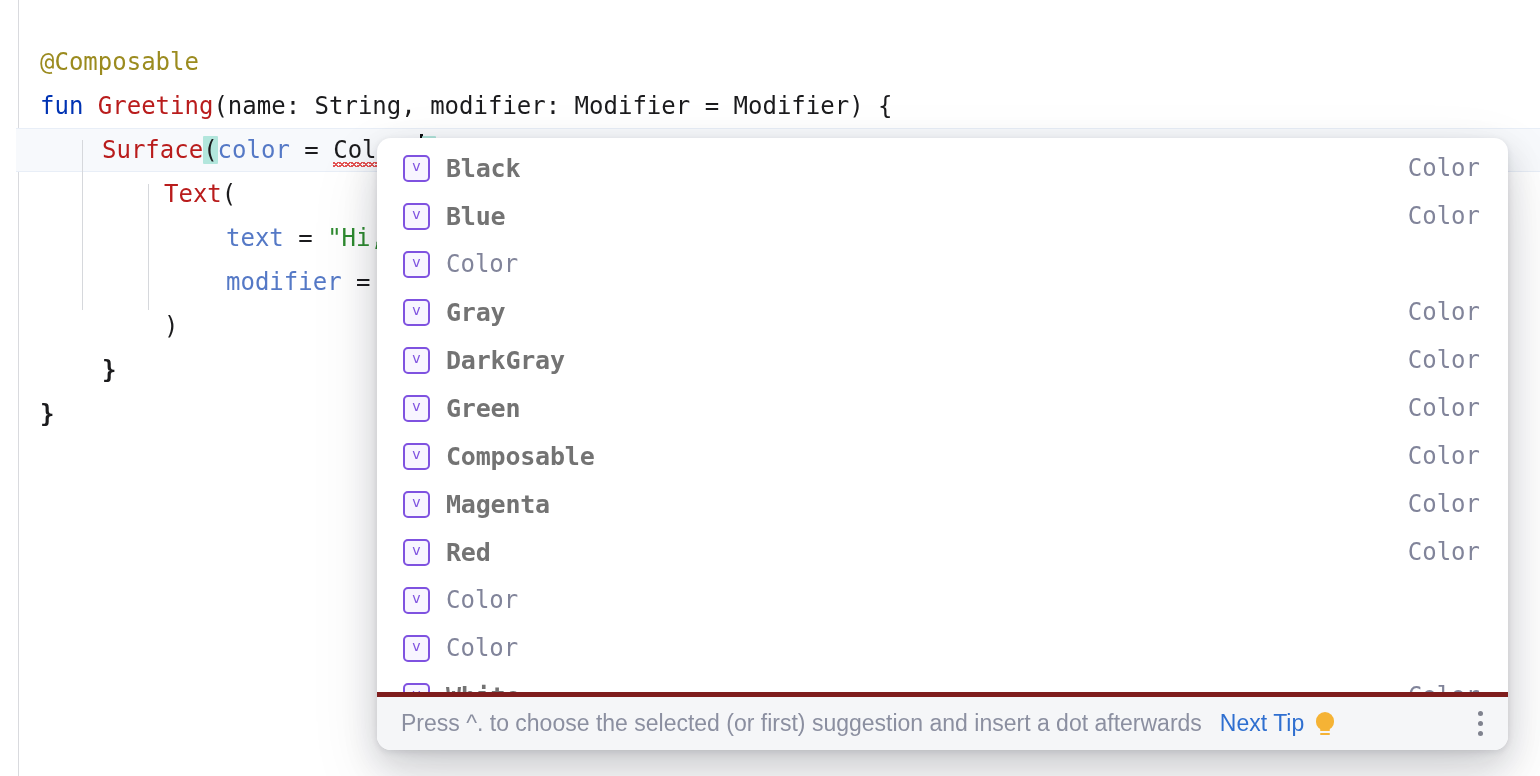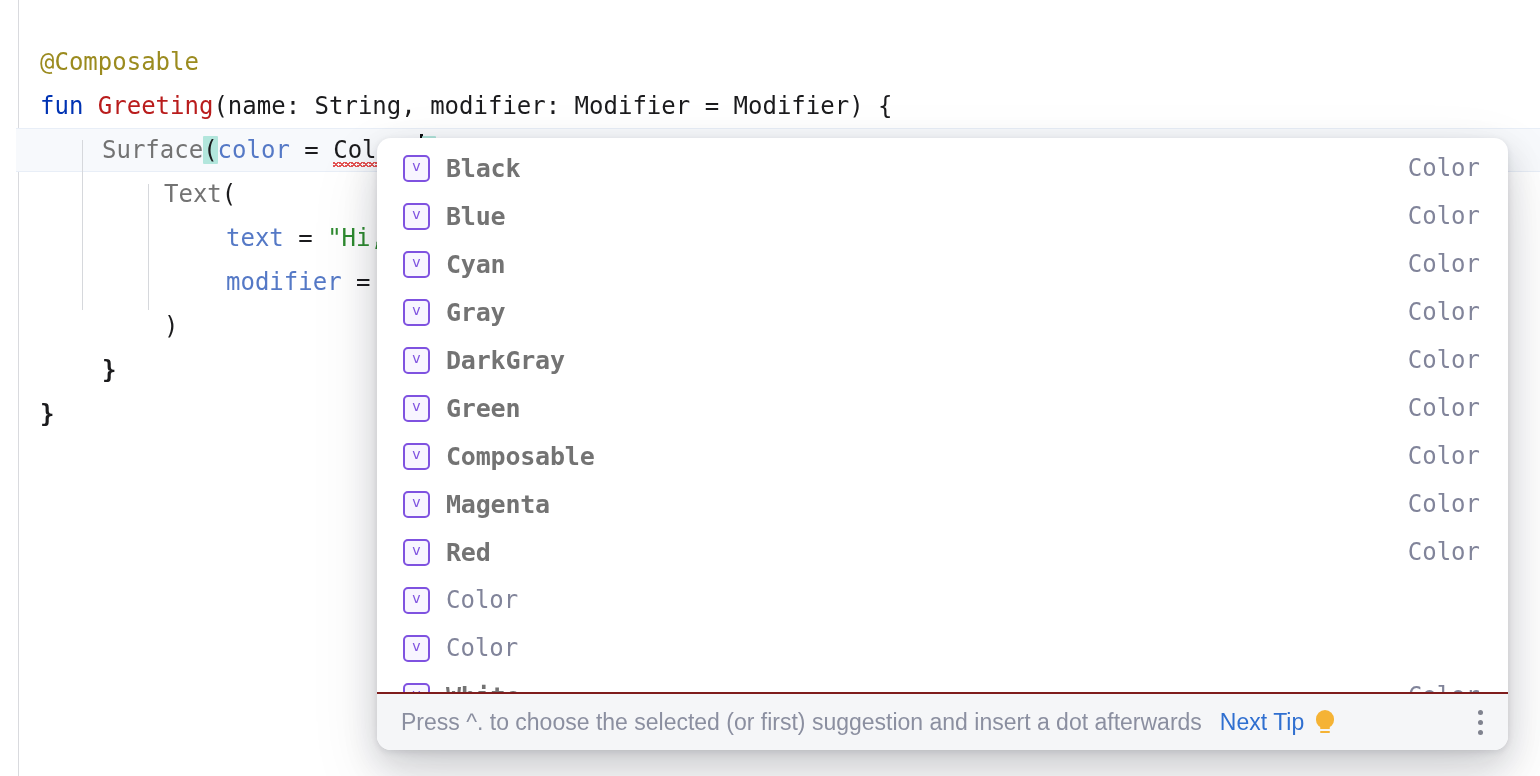--- a/index.html
+++ b/index.html
@@ -52,21 +52,21 @@
   }
   .indent-guide {
     position: absolute;
     width: 1px;
     background: #d6d8dc;
   }
   .tok-annotation { color: #9b8b1f; }
   .tok-keyword    { color: #0033b3; font-weight: 400; }
   .tok-fnname     { color: #b91c1c; }
   .tok-plain      { color: #1b1b1d; }
-  .tok-fncall     { color: #737373; }
+  .tok-fncall     { color: #b91c1c; }
   .tok-named      { color: #5579c6; }
   .tok-string     { color: #2e8b30; }
   .tok-brace      { color: #1b1b1d; font-weight: 700; }
   .brace-hl {
     background: #b2e6dc;
     border-radius: 1px;
   }
   .err-squiggle {
     position: relative;
     text-decoration: none;
@@ -164,21 +164,21 @@
     color: #81849a;
   }
 
   
   #popup-status {
     position: absolute;
     left: 0; right: 0;
     bottom: 0;
     height: 58px;
     background: #f5f6f8;
-    border-top: 2px solid #7f1d1d;
+    border-top: 5px solid #7f1d1d;
     display: flex;
     align-items: center;
     padding: 0 24px 0 24px;
     box-sizing: border-box;
   }
   #status-text {
     font-family: "Liberation Sans", sans-serif;
     font-size: 23px;
     color: #8b8fa0;
     white-space: nowrap;
@@ -260,21 +260,20 @@
         </div>
         <div class="row">
           <div class="row-hl"></div>
           <span class="vicon">v</span>
           <span class="row-label">Blue</span>
           <span class="row-type">Color</span>
         </div>
         <div class="row">
           <div class="row-hl"></div>
           <span class="vicon">v</span>
-          <span class="row-label">Cyan</span>
           <span class="row-type">Color</span>
         </div>
         <div class="row">
           <div class="row-hl"></div>
           <span class="vicon">v</span>
           <span class="row-label">Gray</span>
           <span class="row-type">Color</span>
         </div>
         <div class="row">
           <div class="row-hl"></div>

